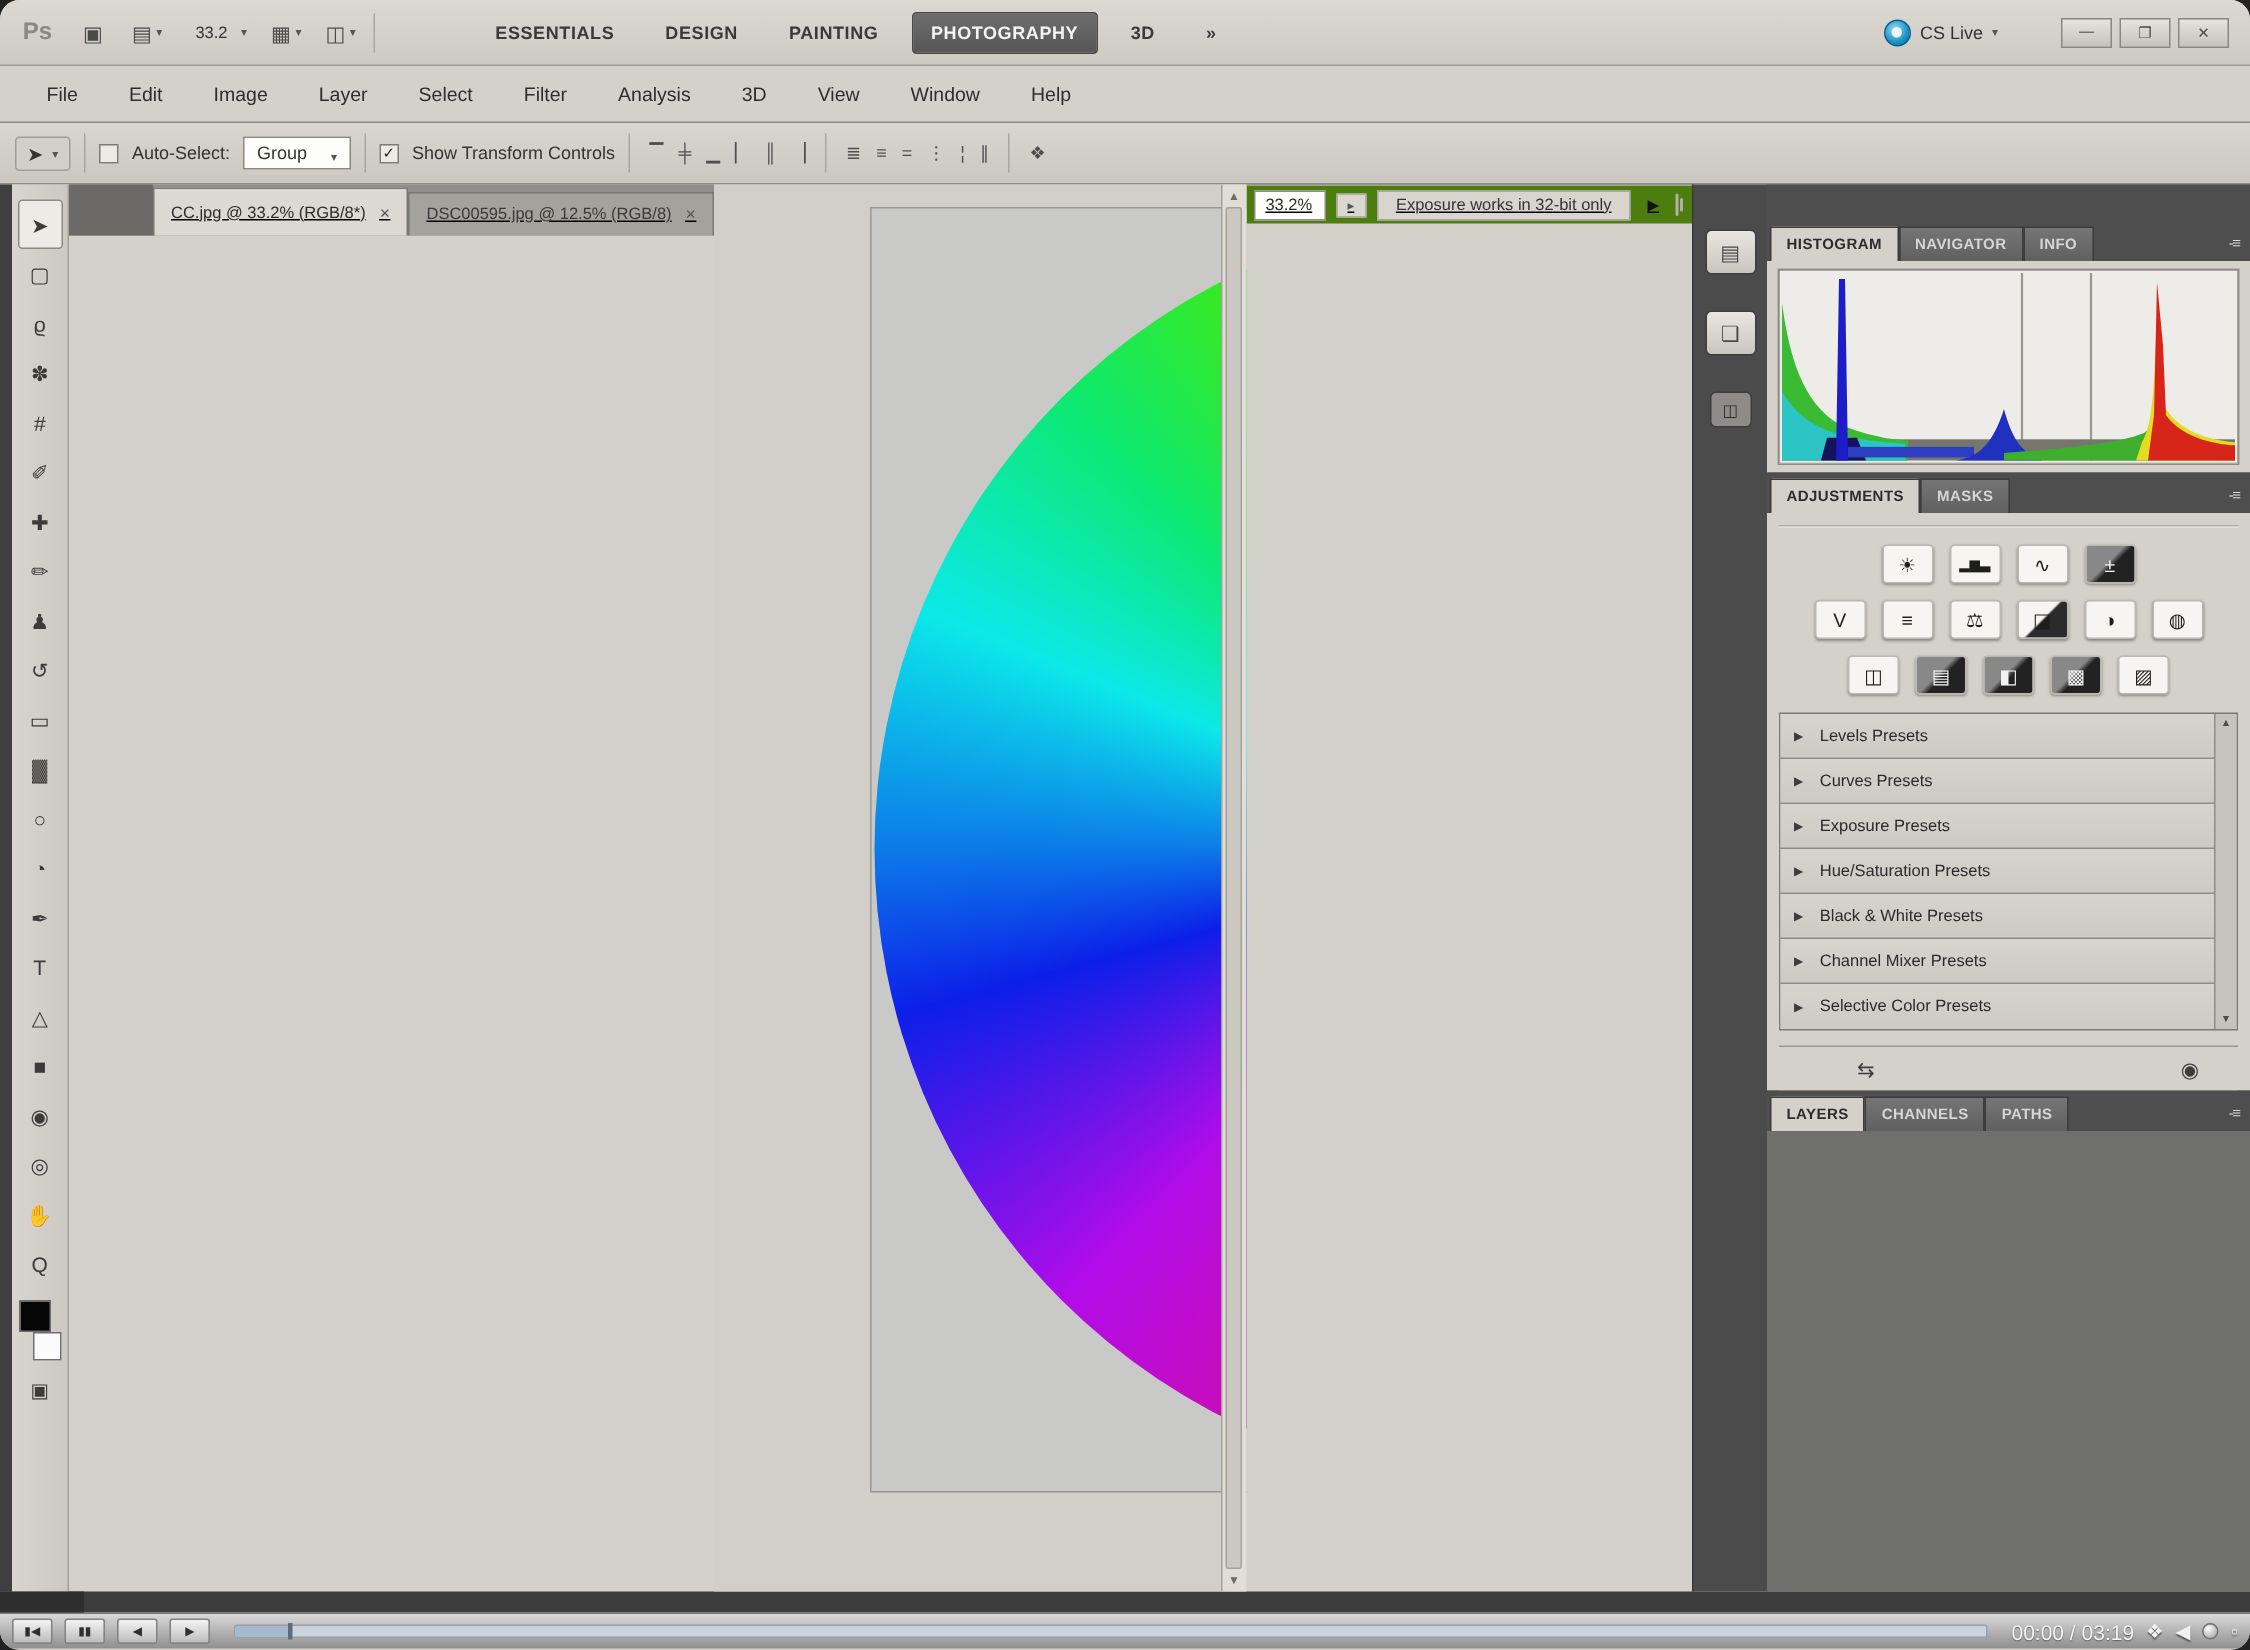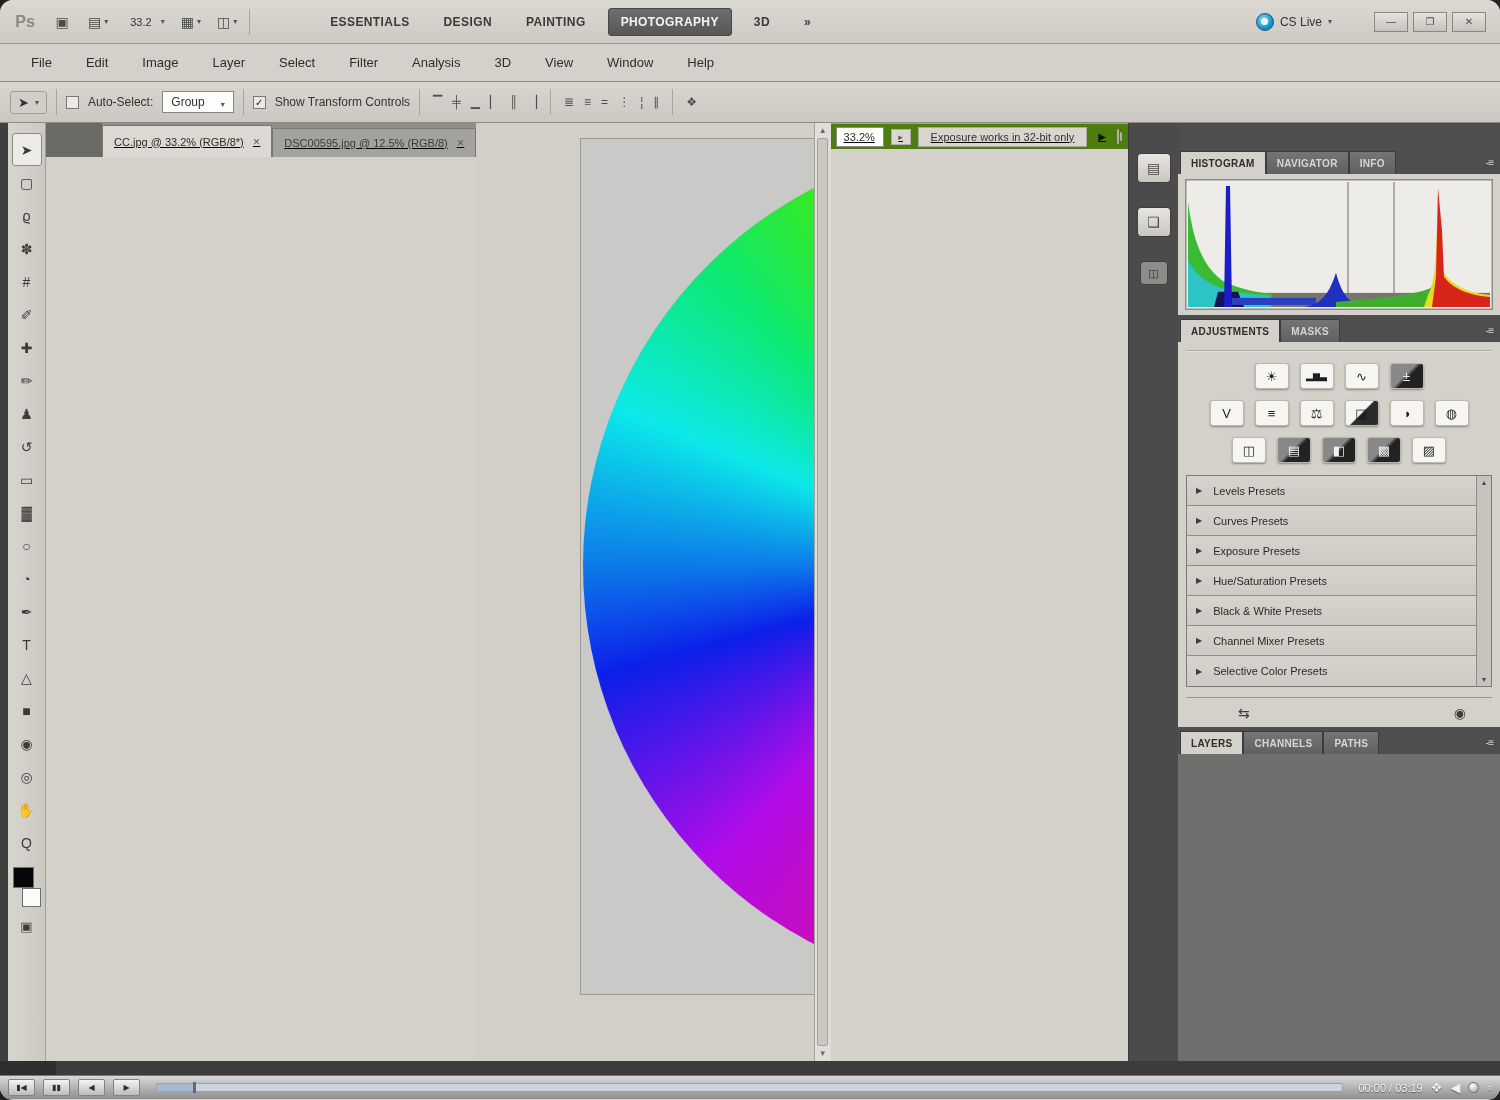--- a/index.html
+++ b/index.html
@@ -143,21 +143,21 @@
   .window-bottom .corner { width:56px; background:#2E2E2E; }
   .player-bar { height:24px; display:flex; align-items:center; gap:8px; padding:0 8px;
                 background:linear-gradient(#D9D9D9,#8F8F8F); border-top:1px solid #767676; }
   .pbtn { width:27px; height:17px; background:linear-gradient(#F4F4F4,#BCBCBC); border:1px solid #828282;
           border-radius:2px; display:flex; align-items:center; justify-content:center; gap:1px;
           font-size:8px; color:#2f2f2f; }
   .seek { flex:1; height:9px; background:#CBD4DE; border:1px solid #98A0AA; border-radius:2px;
           position:relative; margin:0 8px; }
   .seek-progress { position:absolute; left:0; top:0; bottom:0; background:#A6B9CF; }
   .seek-thumb { position:absolute; top:-2px; width:3px; height:11px; background:#5F6B7B; }
-  .ptime { font-size:11px; color:#F3F3F3; text-shadow:0 1px 1px #555; white-space:nowrap; }
+  .ptime { font-size:14px; color:#F3F3F3; text-shadow:0 1px 1px #555; white-space:nowrap; }
   .picon { color:#F0F0F0; font-size:13px; text-shadow:0 1px 1px #555; }
   .vol-knob { width:11px; height:11px; border-radius:50%; border:1px solid #6f6f6f;
               background:radial-gradient(circle at 35% 30%, #fff, #9a9a9a); }
 </style>
 </head>
 <body>
 
 <div class="screen">
 
   <div class="app-bar">

